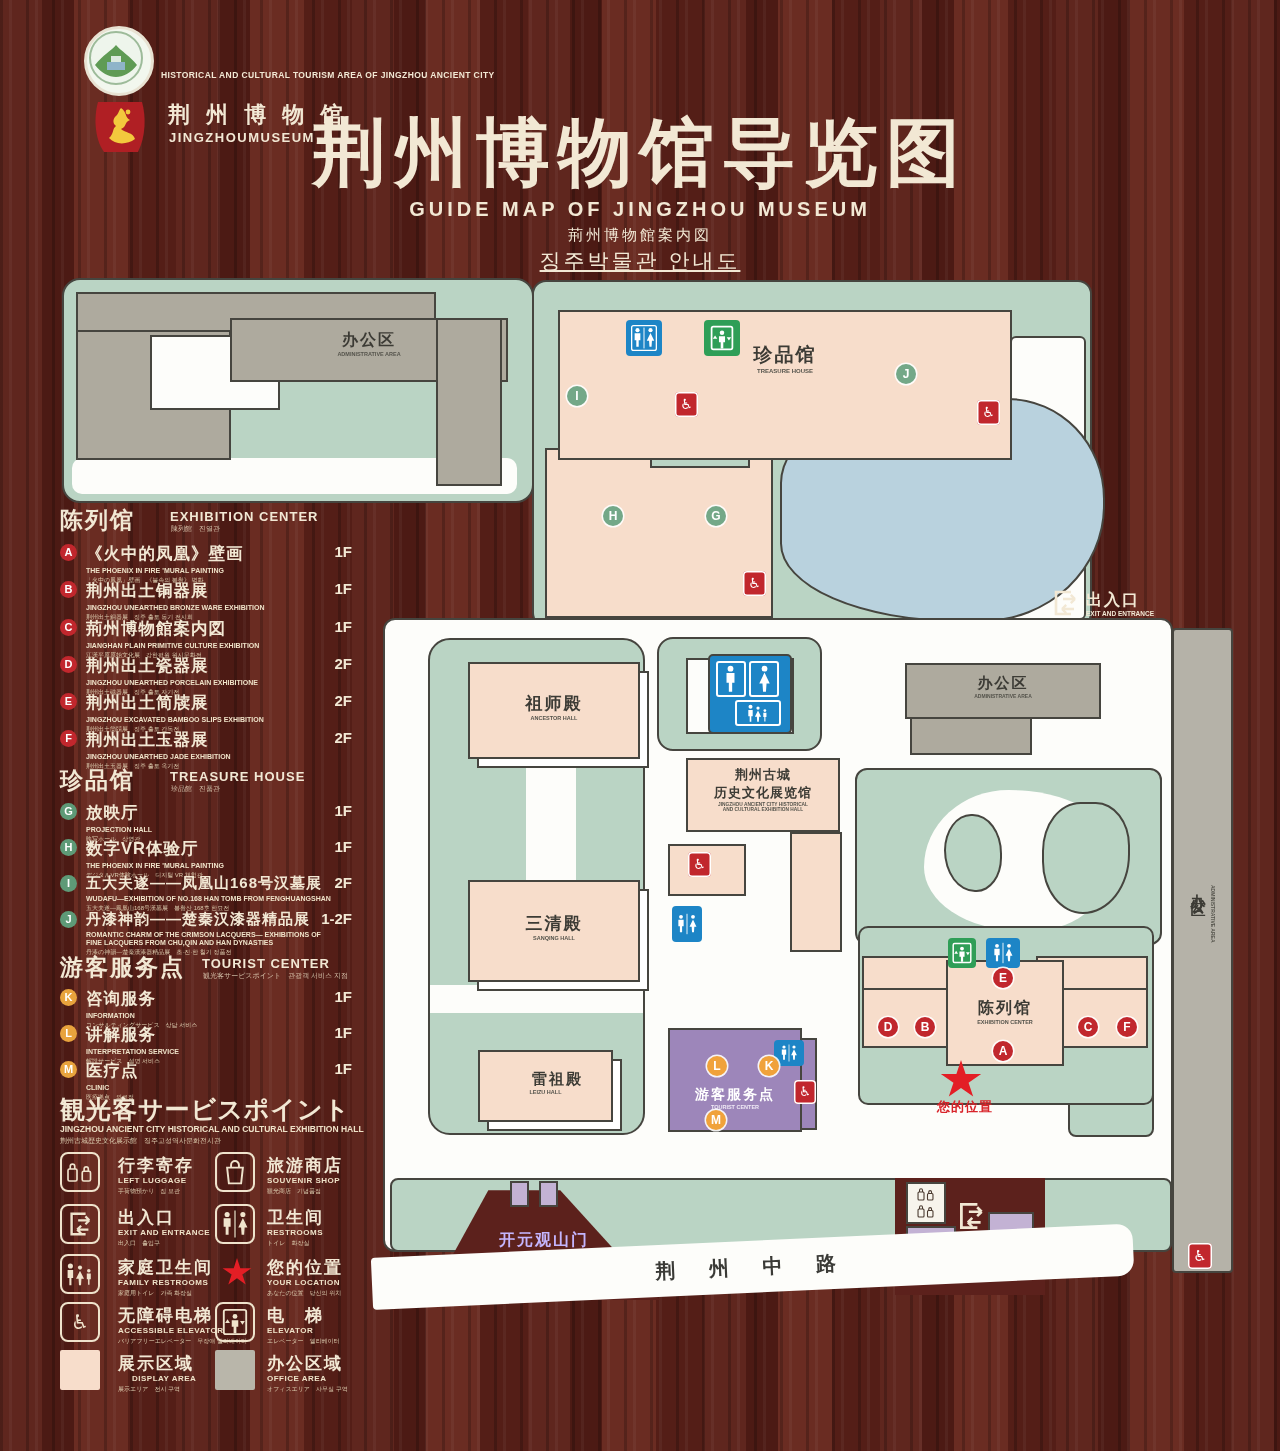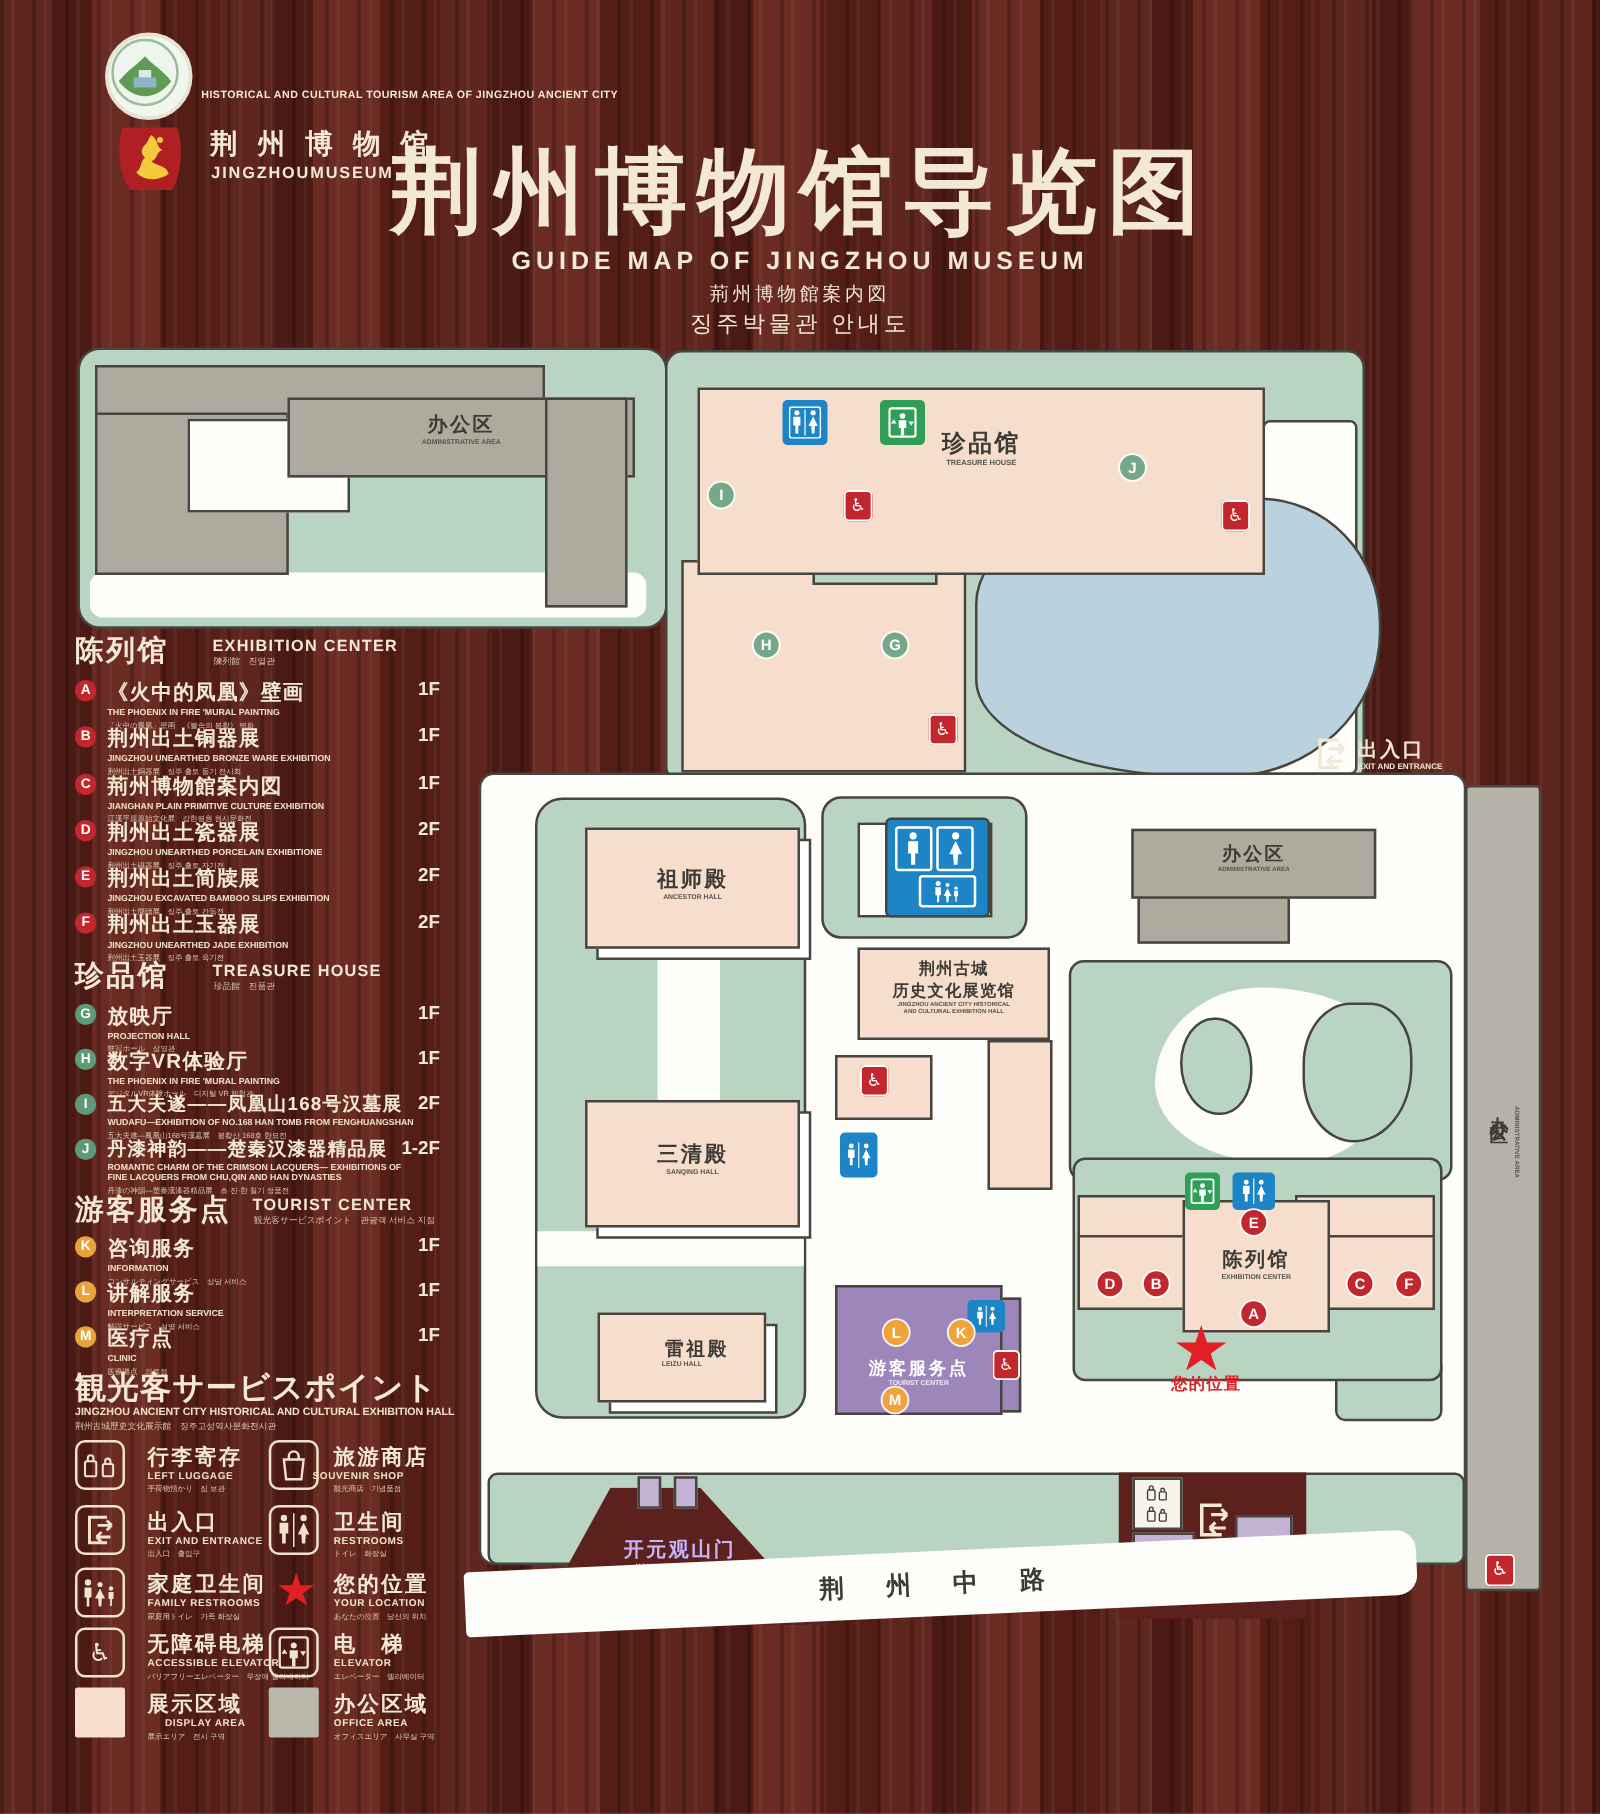--- a/index.html
+++ b/index.html
@@ -126,21 +126,21 @@
       <path d="M29 14c6 4 4 10 9 12-6 2-3 7-9 9 4 4 12 3 14 10-8 6-20 6-26-1 5-4 3-9 7-12-4-3-3-8 1-11 2-3 2-5 4-7z" fill="#f3c93d"></path>
       <circle cx="36" cy="18" r="2.4" fill="#f3c93d"></circle>
     </svg>
   </div>
   <div class="abs cream" style="left:168px;top:100px;font-size:22px;font-weight:bold;letter-spacing:5px;">荆 州 博 物 馆</div>
   <div class="abs cream" style="left:169px;top:130px;font-size:13px;font-weight:bold;letter-spacing:1.5px;">JINGZHOUMUSEUM</div>
 
   <div class="ttl cream" style="top:198px;font-size:20px;font-weight:bold;letter-spacing:4px;">GUIDE MAP OF JINGZHOU MUSEUM</div>
   <div class="ttl cream" style="top:104px;font-size:74px;font-weight:900;letter-spacing:8px;">荆州博物馆导览图</div>
   <div class="ttl cream" style="top:226px;font-size:15px;letter-spacing:3px;">荊州博物館案内図</div>
-  <div class="ttl cream" style="top:247px;font-size:18px;letter-spacing:3px;">징주박물관 안내도</div>
+  <div class="ttl cream" style="top:247px;font-size:21px;letter-spacing:3px;text-decoration:underline;">징주박물관 안내도</div>
 
   <div class="abs green bd" style="left:62px;top:278px;width:472px;height:225px;border-radius:18px;"></div>
   <div class="abs white" style="left:72px;top:458px;width:445px;height:36px;border-radius:10px;"></div>
   <div class="abs gray bd" style="left:76px;top:292px;width:155px;height:168px;"></div>
   <div class="abs gray bd" style="left:76px;top:292px;width:360px;height:40px;"></div>
   <div class="abs white bd" style="left:150px;top:335px;width:130px;height:75px;"></div>
   <div class="abs gray bd" style="left:230px;top:318px;width:278px;height:64px;">
     <div class="clab" style="top:10px;">
       <span class="zh" style="font-size:16px;">办公区</span>
       <span class="en" style="font-size:5.5px;">ADMINISTRATIVE AREA</span>
@@ -471,21 +471,21 @@
   </div>
   <div class="lg-tx-zh" style="left:118px;top:1154px;">行李寄存</div>
   <div class="lg-tx-en" style="left:118px;top:1176px;">LEFT LUGGAGE</div>
   <div class="lg-tx-sub" style="left:118px;top:1187px;">手荷物預かり　짐 보관</div>
   <div class="lg-ic" style="left:215px;top:1152px;">
     <svg width="28" height="28" viewBox="0 0 32 32">
         <use href="#i-shopbag"></use>
       </svg>
   </div>
   <div class="lg-tx-zh" style="left:267px;top:1154px;">旅游商店</div>
-  <div class="lg-tx-en" style="left:250px;top:1176px;">SOUVENIR SHOP</div>
+  <div class="lg-tx-en" style="left:267px;top:1176px;">SOUVENIR SHOP</div>
   <div class="lg-tx-sub" style="left:267px;top:1187px;">観光商店　기념품점</div>
 
   <div class="lg-ic" style="left:60px;top:1204px;">
     <svg width="28" height="28" viewBox="0 0 30 30">
         <use href="#i-exit"></use>
       </svg>
   </div>
   <div class="lg-tx-zh" style="left:118px;top:1206px;">出入口</div>
   <div class="lg-tx-en" style="left:118px;top:1228px;">EXIT AND ENTRANCE</div>
   <div class="lg-tx-sub" style="left:118px;top:1239px;">出入口　출입구</div>

